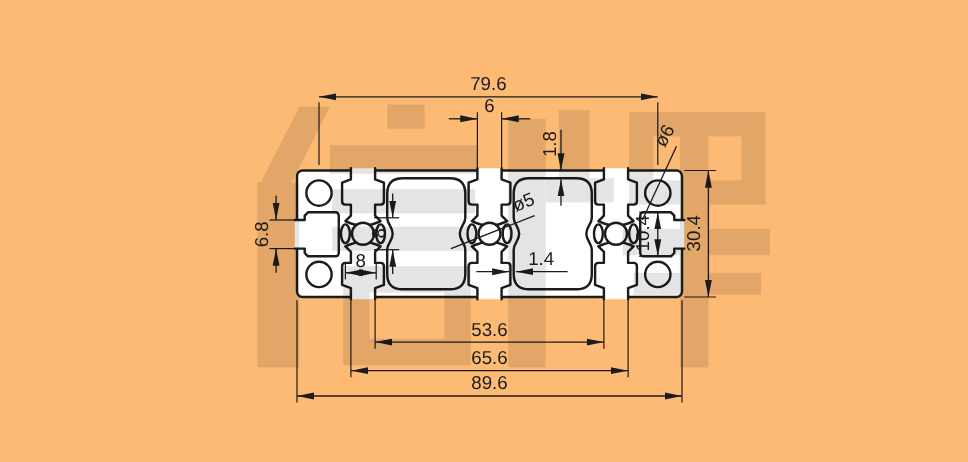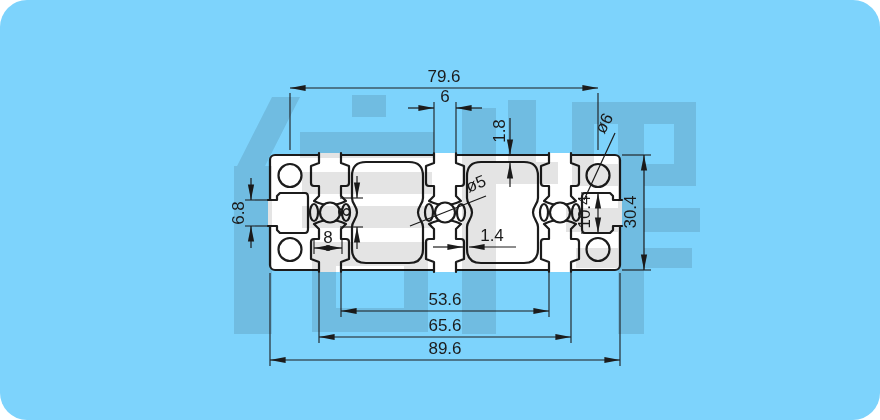--- a/index.html
+++ b/index.html
@@ -1,17 +1,17 @@
 <!DOCTYPE html>
 <html><head>
 <meta charset="utf-8">
 <style>
   html,body{margin:0;padding:0;background:#ffffff;}
-  #canvas{position:relative;width:880px;height:420px;background:#7dd3fc;overflow:hidden;
-          font-family:"Liberation Sans", sans-serif;border-radius:27px;}
+  #canvas{position:relative;width:880px;height:420px;background:#fdba74;overflow:hidden;
+          font-family:"Liberation Sans", sans-serif;}
   svg text{font-family:"Liberation Sans", sans-serif;font-size:17px;fill:#1c1c1c;}
   .profile path,.profile rect,.profile circle,.profile ellipse{
       fill:#ffffff;stroke:#1c1c1c;stroke-width:2.2;stroke-linejoin:round;stroke-linecap:round;}
   .dims line,.dims path.lead{stroke:#1c1c1c;stroke-width:1.2;fill:none;}
   .dims .ext{stroke-width:1.1;}
   .wm{mix-blend-mode:multiply;}
   .wm rect,.wm path{stroke:none;}
 </style>
 </head>
 <body>

